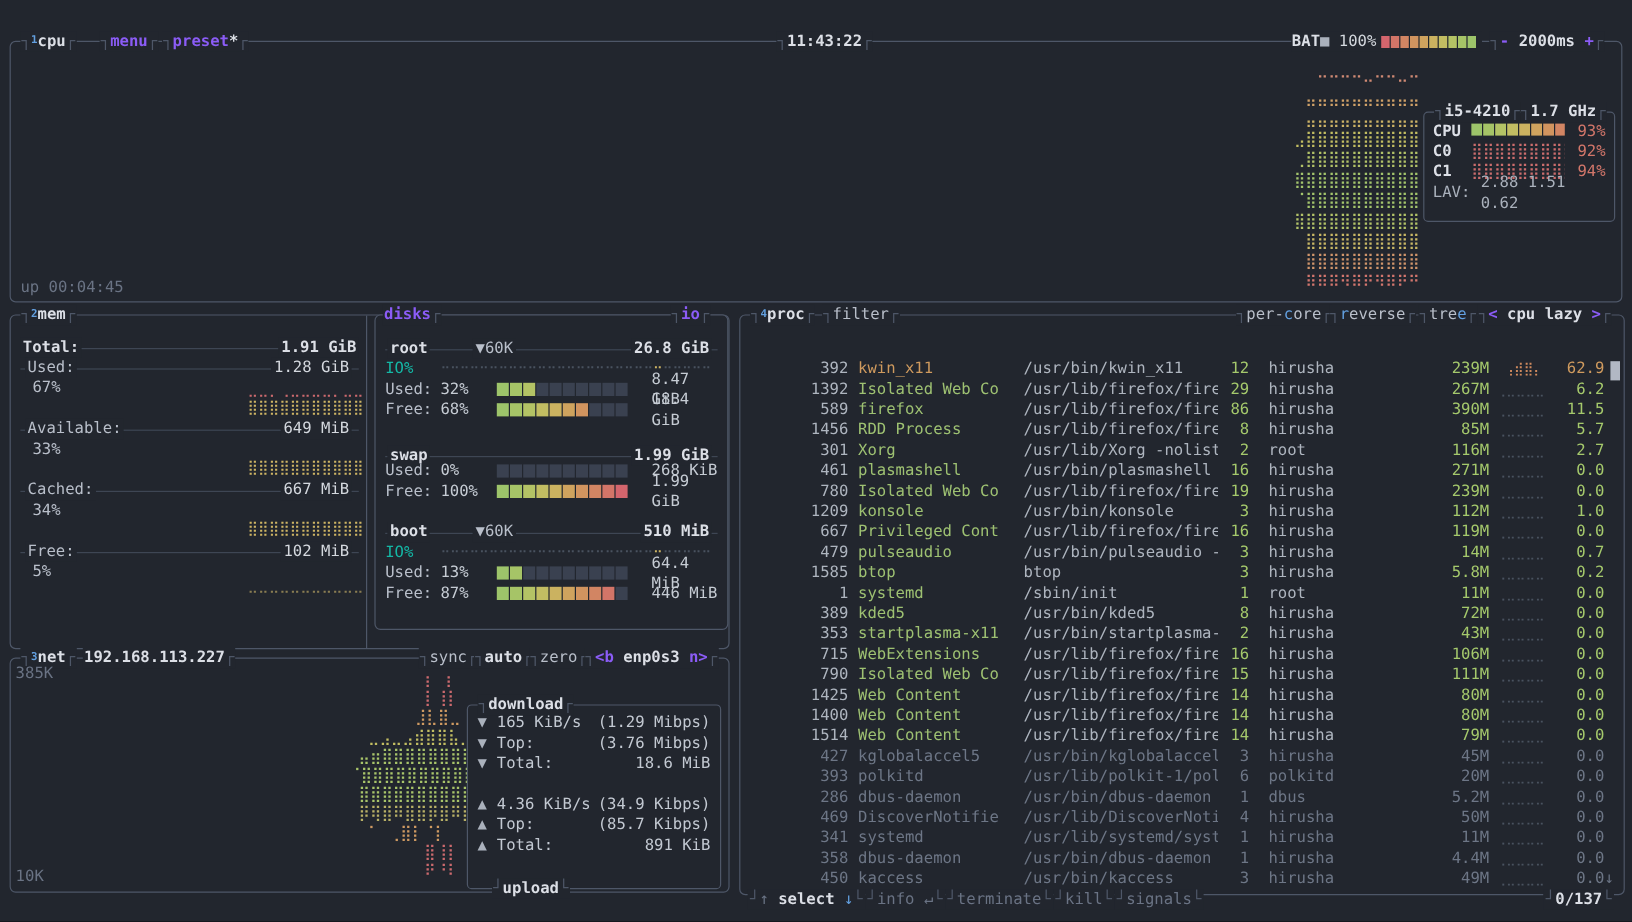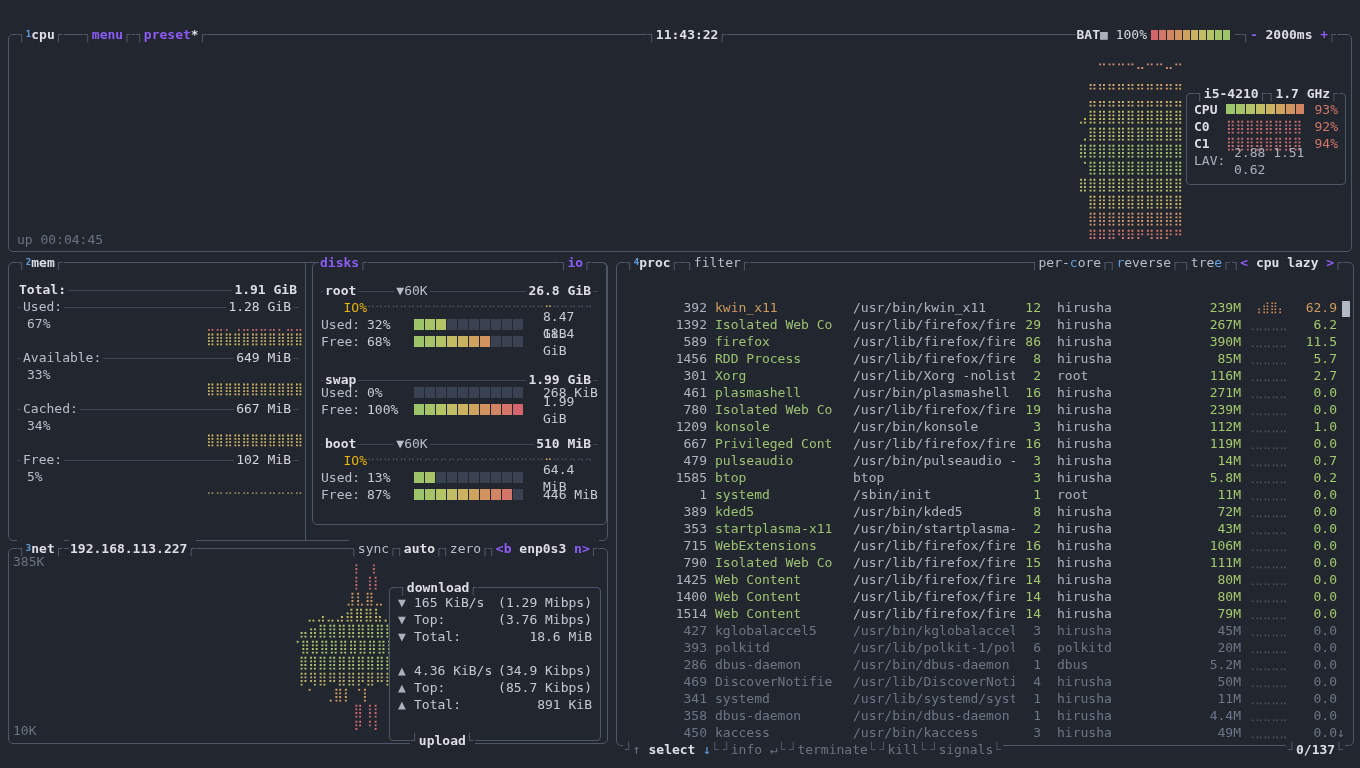--- a/index.html
+++ b/index.html
@@ -60,21 +60,21 @@
   .drow{position:absolute;left:0;right:0;height:17px;display:flex;align-items:center;}
   .drow .dname{padding:0 2px;background:#22262e;font-weight:bold;color:#dcdfe6;}
   .drow .dspeed{padding:0 2px;background:#22262e;color:#b9bfca;}
   .drow .dsize{padding:0 2px;background:#22262e;font-weight:bold;color:#dcdfe6;}
   .dmrow{position:absolute;left:0;right:0;height:17px;display:flex;align-items:center;}
   .dmrow .dlab{width:46px;color:#b9bfca;flex:none;}
   .dmrow .dpct{width:38px;text-align:left;color:#c6ccd4;flex:none;}
   .dmrow .meter{margin-left:9px;}
   .dmrow .dval{flex:1;color:#c6ccd4;padding-left:20px;}
   .iorow{position:absolute;left:0;right:0;height:17px;display:flex;align-items:center;}
-  .iorow .dlab{width:46px;color:#eab308;flex:none;text-align:right;}
+  .iorow .dlab{width:46px;color:#14b8a6;flex:none;}
   .iodots{color:#49525f;font-size:11px;white-space:pre;overflow:hidden;}
   .iospark{color:#cdb464;font-size:11px;}
   
   .scale{position:absolute;color:#6a7384;}
   .netbox{position:absolute;left:380px;top:38px;width:210px;height:152px;
     border:1px solid #4e5768;border-radius:4px;background:#22262e;}
   .nrow{display:flex;align-items:center;height:17px;padding:0 8px;}
   .nrow .nicon{width:16px;color:#aab1bc;flex:none;}
   .nrow .nlab{color:#c3c9d2;}
   .nrow .nval{margin-left:auto;color:#c3c9d2;}

